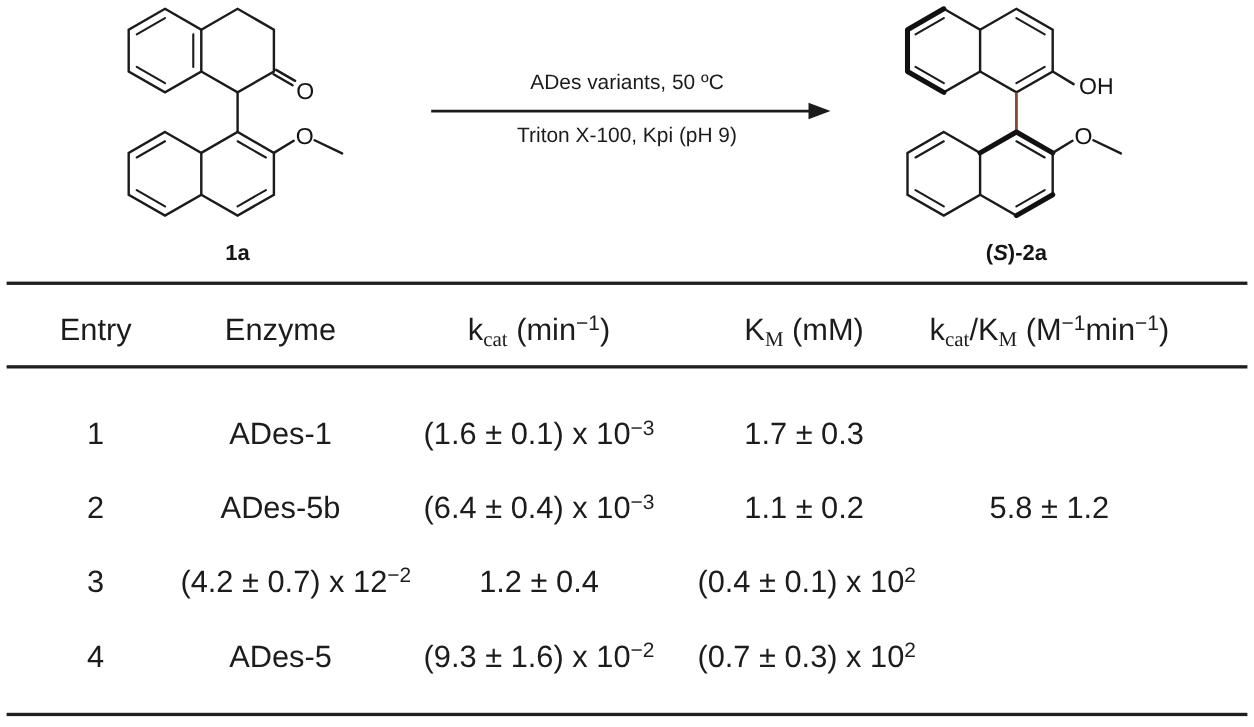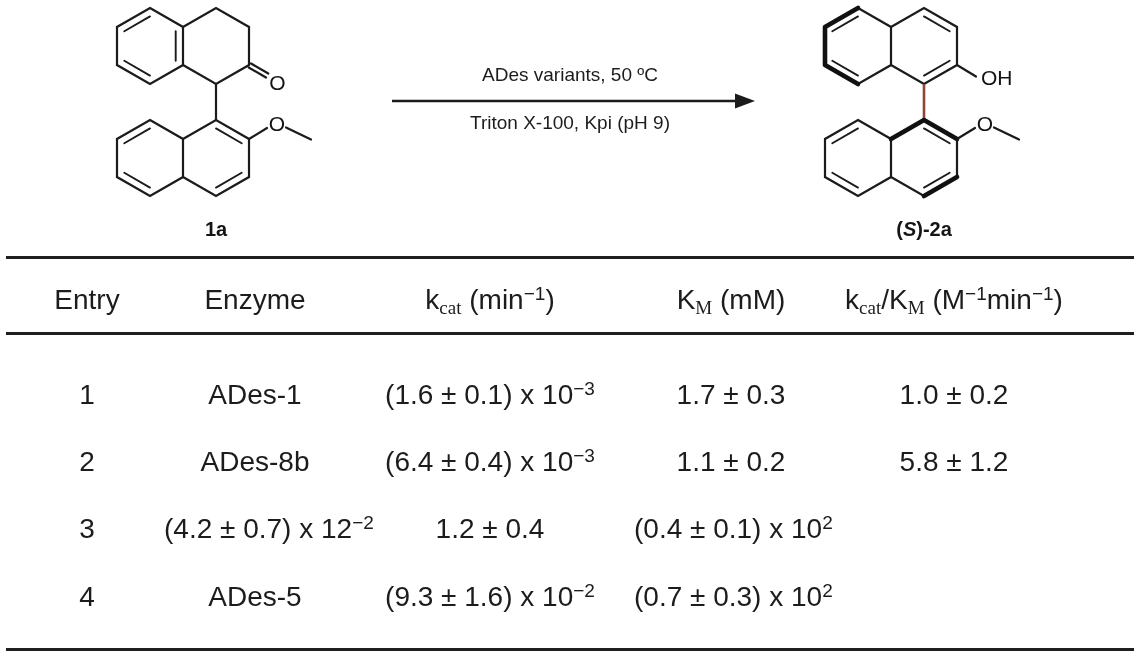--- a/index.html
+++ b/index.html
@@ -91,26 +91,25 @@
   <div><span>k</span><sub>cat</sub><span>/K</span><sub>M</sub><span> (M</span><sup>−1</sup><span>min</span><sup>−1</sup><span>)</span></div>
 </div>
 
 <div class="rule rule-mid"></div>
 
 <div class="trow trow-1">
   <div>1</div>
   <div>ADes-1</div>
   <div><span>(1.6 ± 0.1) x 10</span><sup>−3</sup></div>
   <div>1.7 ± 0.3</div>
-  <div><span>1.0 ± 0.2</span><sup></sup></div>
 </div>
 
 <div class="trow trow-2">
   <div>2</div>
-  <div>ADes-8b</div>
+  <div>ADes-5b</div>
   <div><span>(6.4 ± 0.4) x 10</span><sup>−3</sup></div>
   <div>1.1 ± 0.2</div>
   <div><span>5.8 ± 1.2</span><sup></sup></div>
 </div>
 
 <div class="trow trow-3">
   <div>3</div>
   <div><span>(4.2 ± 0.7) x 12</span><sup>−2</sup></div>
   <div>1.2 ± 0.4</div>
   <div><span>(0.4 ± 0.1) x 10</span><sup>2</sup></div>

